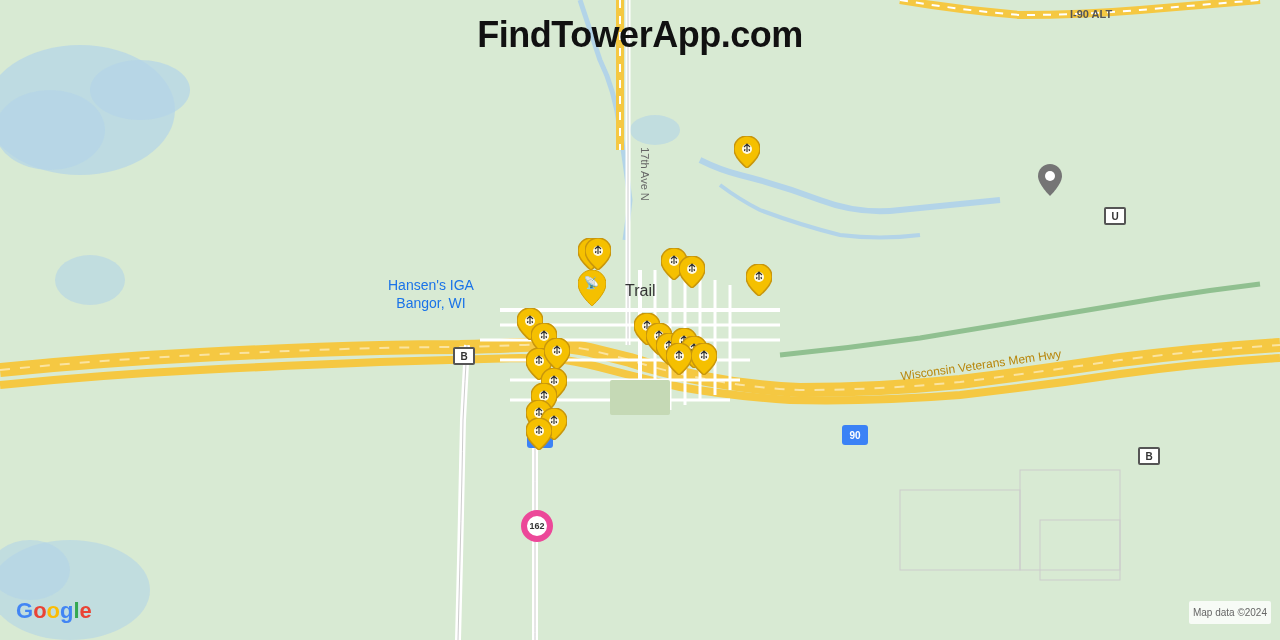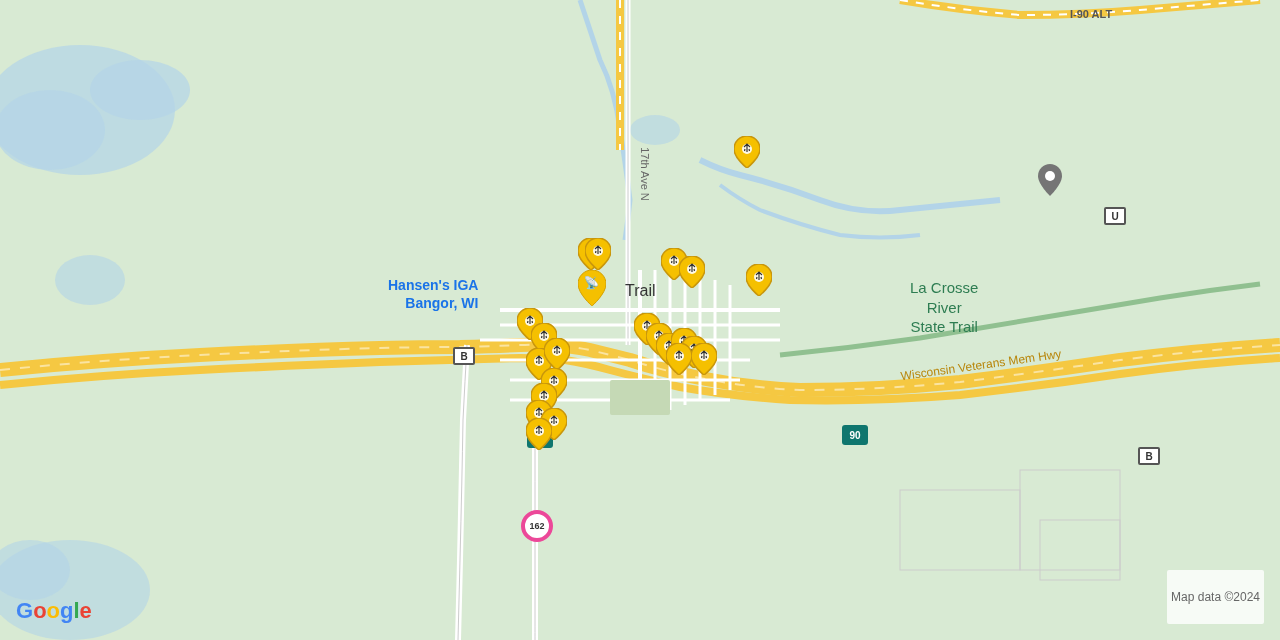--- a/index.html
+++ b/index.html
@@ -49,25 +49,25 @@
     .g-green { color: #34A853; }
     #google-logo span {
       font-size: 22px;
       font-weight: bold;
     }
 
     
     #map-data-text {
       position: absolute;
       bottom: 16px;
-      right: 16px;
-      font-size: 12px;
+      right: 9px;
+      font-size: 10px;
       color: #666;
       background: rgba(255,255,255,0.8);
-      padding: 20px 4px;
+      padding: 6px 4px;
       border-radius: 2px;
       z-index: 10;
     }
 
     
     .map-label {
       position: absolute;
       z-index: 5;
       pointer-events: none;
     }
@@ -78,23 +78,23 @@
       font-size: 16px;
       font-weight: 500;
       color: #333;
     }
 
     #label-hansens {
       top: 276px;
       left: 388px;
       font-size: 14px;
       color: #1a73e8;
-      font-weight: 700;
+      font-weight: 400;
       line-height: 1.3;
-      text-align: right;
+      text-align: center;
     }
 
     #label-stella {
       top: 178px;
       left: 760px;
       font-size: 14px;
       color: #333;
       font-weight: 500;
       line-height: 1.3;
       text-align: left;
@@ -162,37 +162,37 @@
       width: 22px;
       height: 18px;
     }
 
     .shield-circle {
       position: absolute;
       z-index: 6;
       display: flex;
       align-items: center;
       justify-content: center;
-      border: 4px solid #ec4899;
+      border: 6px solid #ec4899;
       border-radius: 50%;
       background: white;
       font-size: 10px;
       font-weight: bold;
       color: #333;
       width: 26px;
       height: 26px;
     }
 
     .shield-interstate {
       position: absolute;
       z-index: 6;
       display: flex;
       align-items: center;
       justify-content: center;
-      background: #0f766e;
+      background: #3b82f6;
       border-radius: 3px;
       font-size: 10px;
       font-weight: bold;
       color: white;
       width: 26px;
       height: 20px;
     }
 
     
   </style>
@@ -260,27 +260,27 @@
 
     <rect x="900" y="490" width="120" height="80" fill="none" stroke="#ccc" stroke-width="1"></rect>
     <rect x="1020" y="470" width="100" height="100" fill="none" stroke="#ccc" stroke-width="1"></rect>
     <rect x="1040" y="520" width="80" height="60" fill="none" stroke="#ccc" stroke-width="1"></rect>
 
     <rect x="610" y="380" width="60" height="35" fill="#c5d9b5" rx="2"></rect>
 
     <text x="1070" y="18" font-size="11" fill="#555" font-weight="bold" font-family="Arial">I-90 ALT</text>
   </svg>
 
+  <div id="app-title">FindTowerApp.com</div>
 
   <div id="label-bangor" class="map-label">Trail</div>
 
   <div id="label-hansens" class="map-label">Hansen's IGA<br>Bangor, WI</div>
 
 
-  <div id="label-lacrosse" class="map-label">La Crosse<br>River<br>State Trail</div>
 
   <div id="label-17th" class="map-label">17th Ave N</div>
 
   <div id="label-wi-vet" class="map-label">Wisconsin Veterans Mem Hwy</div>
 
   <div class="place-pin" style="top:200px; left:1050px;">
     <svg width="24" height="32" viewBox="0 0 24 32">
       <path d="M12 0C5.4 0 0 5.4 0 12c0 8.4 12 20 12 20s12-11.6 12-20C24 5.4 18.6 0 12 0z" fill="#757575"></path>
       <circle cx="12" cy="12" r="5" fill="white"></circle>
     </svg>

